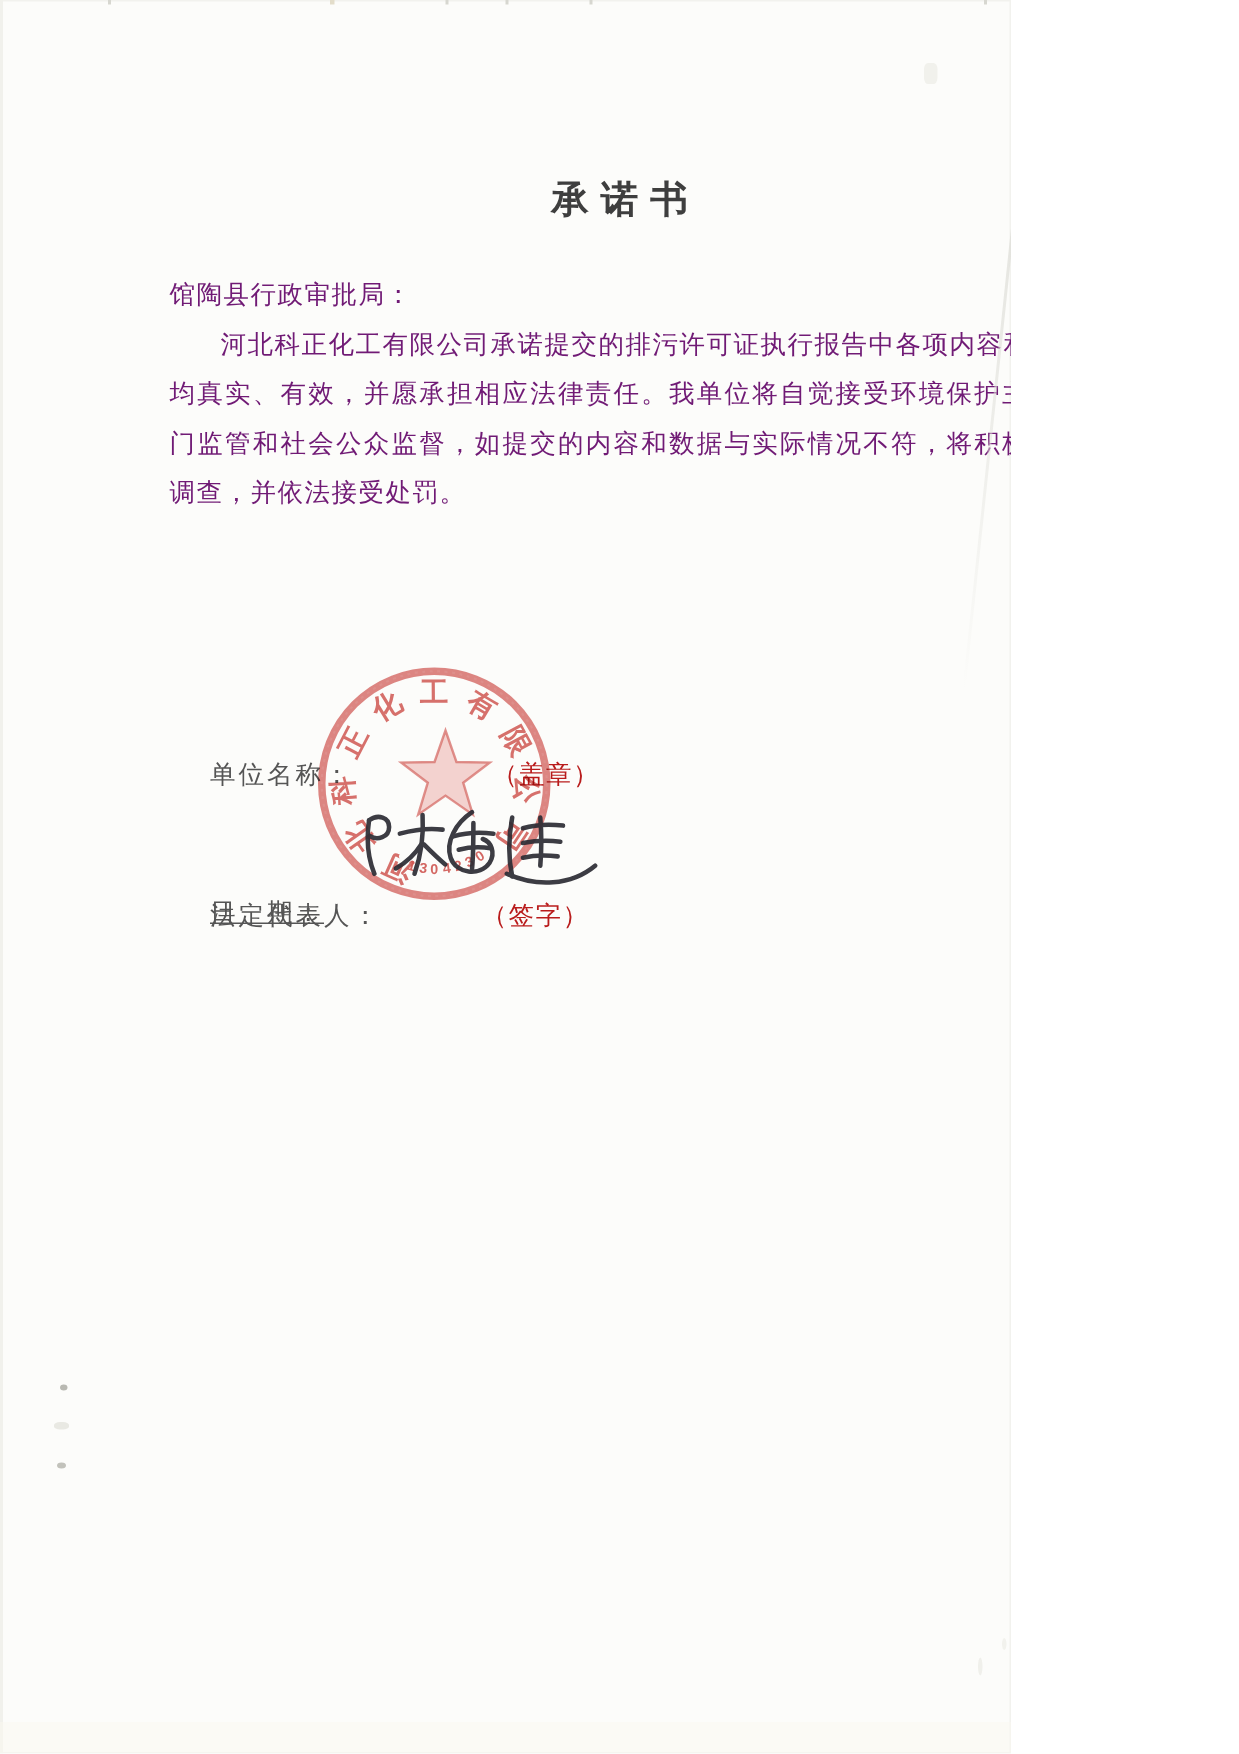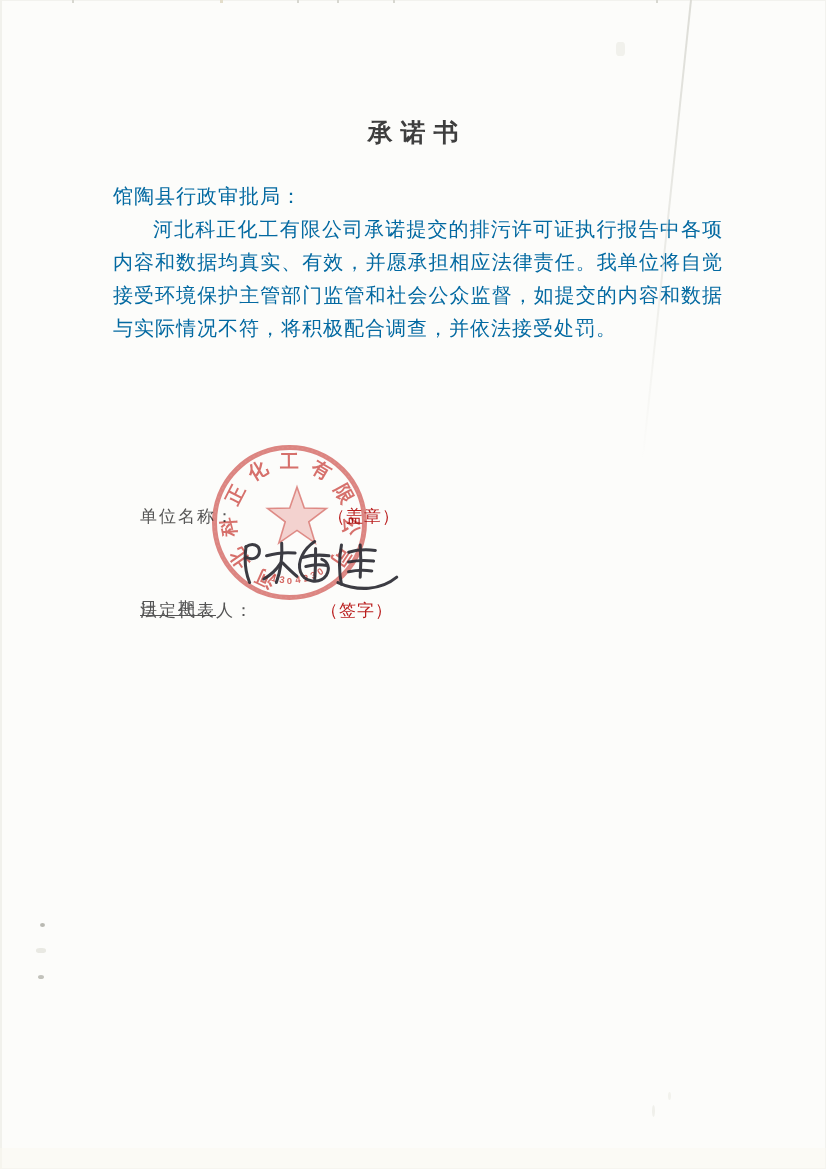--- a/index.html
+++ b/index.html
@@ -2,37 +2,37 @@
 <html><head>
 <meta charset="utf-8">
 <style>
   html,body{margin:0;padding:0;}
   body{
     font-family:"Liberation Sans","DejaVu Sans",sans-serif;
     background:#ffffff;
   }
   .page{
     position:relative;
-    width:826px;height:1169px;
+    width:674px;height:1169px;
     background:#fcfcfa;
     overflow:hidden;
     box-shadow:inset 0 0 0 1px #f2f2ee;
   }
   
   .doc-title{
     position:absolute;top:116px;left:0;width:826px;
     text-align:center;
     font-size:25px;font-weight:600;
     letter-spacing:8px;text-indent:8px;
     color:#3e3e3e;
   }
   .text-col{
     position:absolute;left:113px;top:180px;width:610px;
-    color:#0369a1;
-    font-size:20px;line-height:33px;
+    color:#701a75;
+    font-size:17px;line-height:33px;
     letter-spacing:1px;
     text-align:justify;
   }
   .text-col p{margin:0;}
   .body-para{text-indent:2em;}
   .closing{text-indent:2em;margin-top:16px !important;}
   
   .sig-block{
     position:absolute;left:140px;top:505px;width:420px;height:140px;
     color:#555555;

